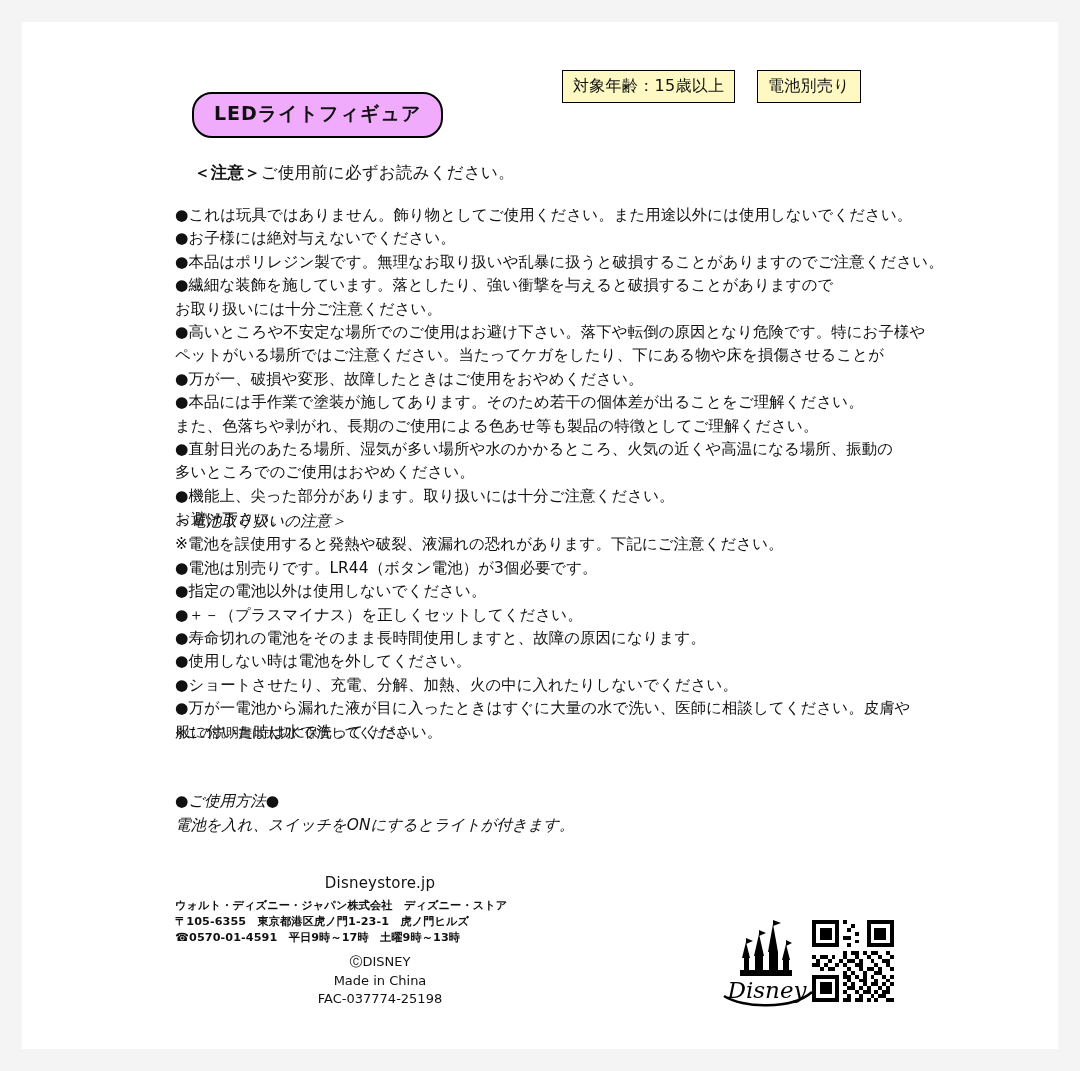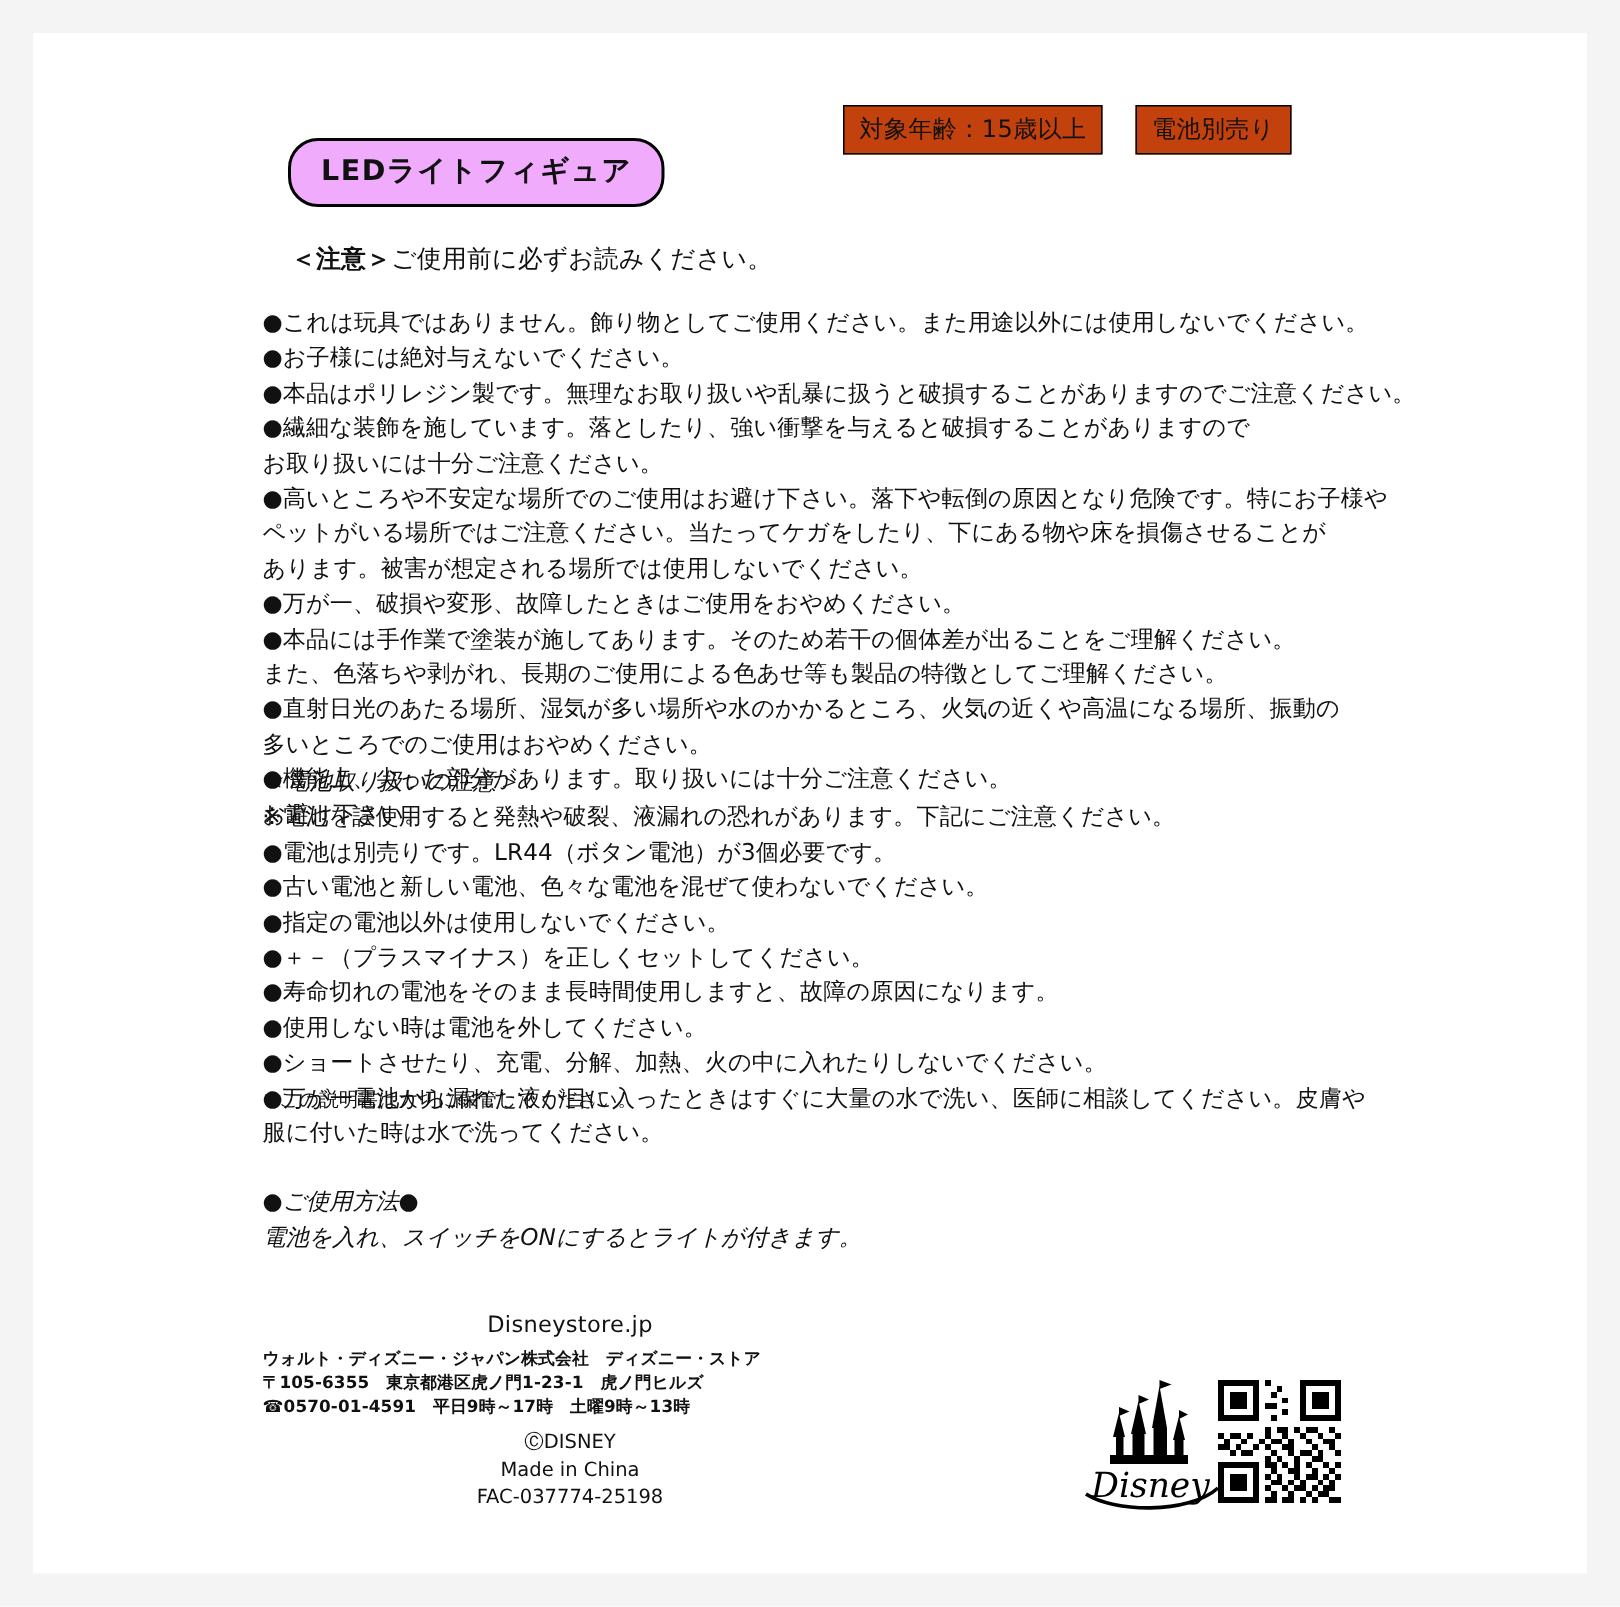--- a/index.html
+++ b/index.html
@@ -31,21 +31,21 @@
   .header-row {
     position: absolute;
     top: 48px;
     left: 0;
     width: 100%;
     height: 34px;
   }
   .box-age, .box-battery {
     position: absolute;
     border: 1.6px solid #000;
-    background: #c2410c;
+    background: #fef9c3;
     font-size: 16px;
     line-height: 1;
     padding: 7px 10px 8px 10px;
     white-space: nowrap;
     letter-spacing: 0.3px;
   }
   .box-age { left: 540px; top: 0; }
   .box-battery { left: 735px; top: 0; }
 
   .title-pill {
@@ -181,35 +181,33 @@
     </div>
 
     <div class="body-block">
       <p>●これは玩具ではありません。飾り物としてご使用ください。また用途以外には使用しないでください。</p>
       <p>●お子様には絶対与えないでください。</p>
       <p>●本品はポリレジン製です。無理なお取り扱いや乱暴に扱うと破損することがありますのでご注意ください。</p>
       <p>●繊細な装飾を施しています。落としたり、強い衝撃を与えると破損することがありますので</p>
       <p>お取り扱いには十分ご注意ください。</p>
       <p>●高いところや不安定な場所でのご使用はお避け下さい。落下や転倒の原因となり危険です。特にお子様や</p>
       <p>ペットがいる場所ではご注意ください。当たってケガをしたり、下にある物や床を損傷させることが</p>
-      <p>あります。被害が想定される場所では使用しないでください。</p>
       <p>●万が一、破損や変形、故障したときはご使用をおやめください。</p>
       <p>●本品には手作業で塗装が施してあります。そのため若干の個体差が出ることをご理解ください。</p>
       <p>また、色落ちや剥がれ、長期のご使用による色あせ等も製品の特徴としてご理解ください。</p>
       <p>●直射日光のあたる場所、湿気が多い場所や水のかかるところ、火気の近くや高温になる場所、振動の</p>
       <p>多いところでのご使用はおやめください。</p>
       <p>●機能上、尖った部分があります。取り扱いには十分ご注意ください。</p>
       <p>お避け下さい。</p>
     </div>
 
     <div class="battery-block">
       <p class="battery-title">＜電池取り扱いの注意＞</p>
       <p>※電池を誤使用すると発熱や破裂、液漏れの恐れがあります。下記にご注意ください。</p>
       <p>●電池は別売りです。LR44（ボタン電池）が3個必要です。</p>
-      <p>●古い電池と新しい電池、色々な電池を混ぜて使わないでください。</p>
       <p>●指定の電池以外は使用しないでください。</p>
       <p>●＋－（プラスマイナス）を正しくセットしてください。</p>
       <p>●寿命切れの電池をそのまま長時間使用しますと、故障の原因になります。</p>
       <p>●使用しない時は電池を外してください。</p>
       <p>●ショートさせたり、充電、分解、加熱、火の中に入れたりしないでください。</p>
       <p>●万が一電池から漏れた液が目に入ったときはすぐに大量の水で洗い、医師に相談してください。皮膚や</p>
       <p>服に付いた時は水で洗ってください。</p>
     </div>
 
     <div class="keep-note">※この説明書は大切に保管してください。</div>

